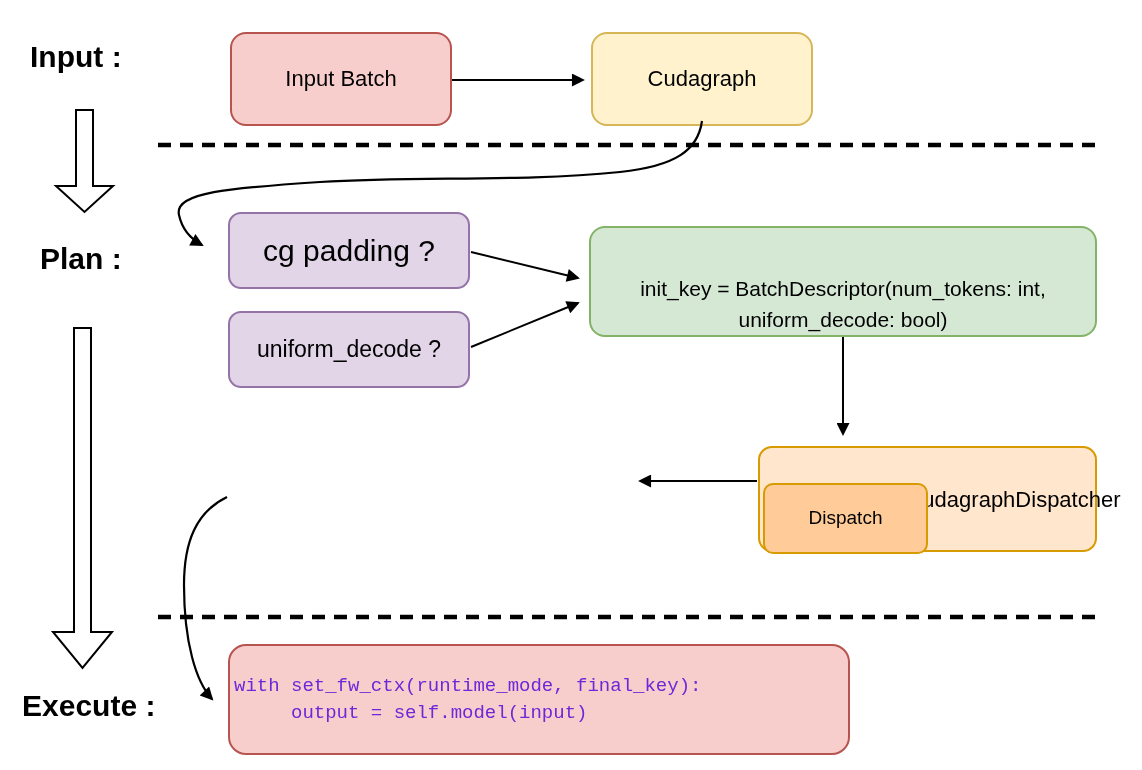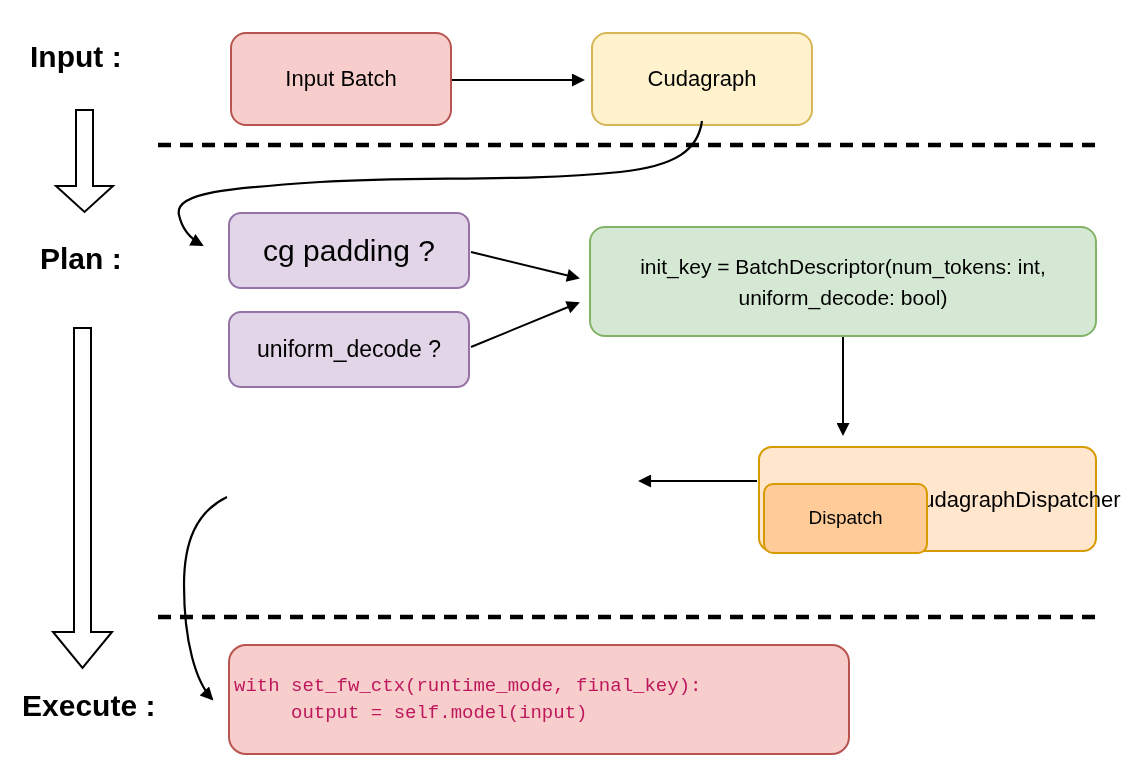--- a/index.html
+++ b/index.html
@@ -13,33 +13,33 @@
   .node{
     position:absolute;display:flex;align-items:center;justify-content:center;
     text-align:center;border:2px solid #999;border-radius:14px;box-sizing:border-box;
     line-height:1.3;
   }
   .node .ln{display:block;}
   #node-input-batch{left:230px;top:32px;width:222px;height:94px;font-size:22px;border-radius:16px;}
   #node-preprocess{left:591px;top:32px;width:222px;height:94px;font-size:22px;border-radius:16px;}
   #node-cg-padding{left:228px;top:212px;width:242px;height:77px;font-size:30px;border-radius:13px;}
   #node-uniform-decode{left:228px;top:311px;width:242px;height:77px;font-size:23px;border-radius:13px;}
-  #node-init-key{left:589px;top:226px;width:508px;height:111px;font-size:21px;line-height:31px;border-radius:16px;}
+  #node-init-key{left:589px;top:226px;width:508px;height:111px;font-size:21px;line-height:31px;border-radius:16px;align-items:flex-end;}
   #node-runtime-mode{left:227px;top:445px;width:396px;height:108px;font-size:20px;line-height:26px;border-radius:16px;}
   #node-cudagraph{left:758px;top:446px;width:339px;height:106px;border-radius:14px;}
   #node-cudagraph .side-text{
     position:absolute;left:168px;top:0;width:171px;height:100%;
     display:flex;flex-direction:row;align-items:center;justify-content:center;
     font-size:22px;line-height:33px;
   }
   #node-dispatch{left:763px;top:442px;width:165px;height:71px;font-size:19px;border-radius:10px;z-index:2;margin-top:41px;}
   #node-execute-code{
     left:228px;top:644px;width:622px;height:111px;border-radius:18px;border-width:2.5px;
     font-family:"Liberation Mono","DejaVu Sans Mono",monospace;font-size:19px;line-height:27px;
-    color:#be185d;justify-content:flex-start;align-items:flex-start;
+    color:#6d28d9;justify-content:flex-start;align-items:flex-start;
     flex-direction:column;padding:27px 4px 0 4px;text-align:left;
   }
   #node-execute-code .ln{white-space:pre;}
   #connector-layer{position:absolute;left:0;top:0;z-index:3;pointer-events:none;}
 </style>
 </head>
 <body>
 
 <div id="canvas">
 

